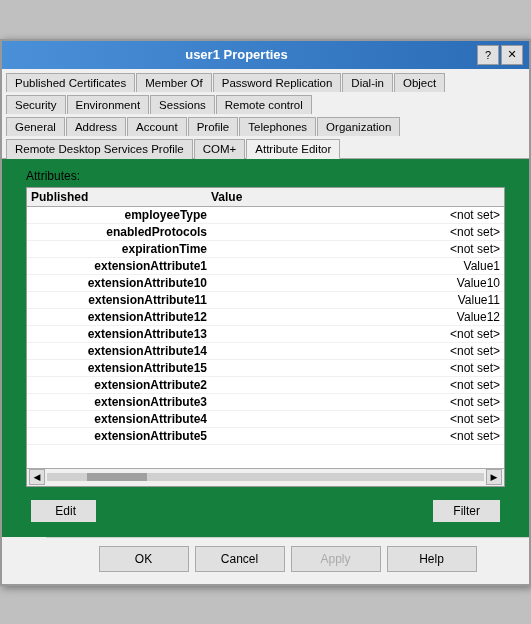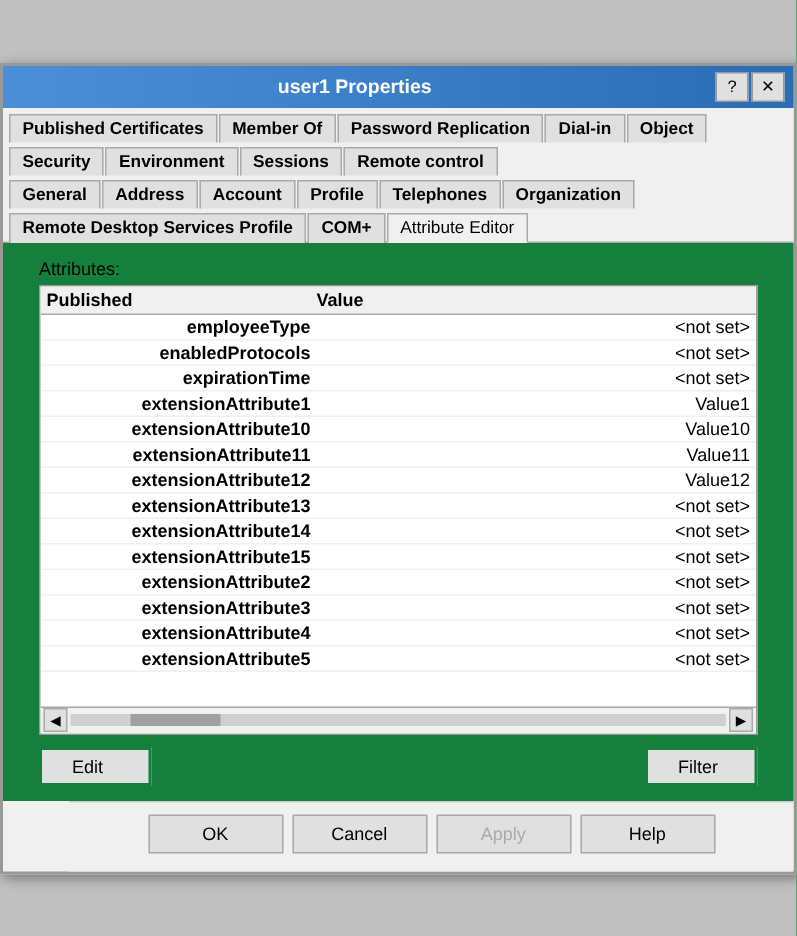--- a/index.html
+++ b/index.html
@@ -65,21 +65,20 @@
       padding: 3px 8px;
       background: #e0e0e0;
       border: 1px solid #aaa;
       border-bottom: none;
       cursor: pointer;
       font-size: 11.5px;
       color: #000;
       white-space: nowrap;
       position: relative;
       top: 1px;
-      font-weight: bold;
     }
     .tab.active {
       background: #f0f0f0;
       border-bottom: 1px solid #f0f0f0;
       font-weight: normal;
       z-index: 1;
     }
 
     .content-area {
       padding: 10px 24px;
@@ -158,25 +157,25 @@
     }
 
     .button-row {
       display: flex;
       justify-content: space-between;
       margin-top: 8px;
     }
     .btn {
       padding: 4px 20px;
       background: #e0e0e0;
-      border: 2px solid #15803d;
+      border: 5px solid #15803d;
       cursor: pointer;
       font-size: 12px;
       min-width: 75px;
-      text-align: left;
+      text-align: right;
     }
 
     .footer-row {
       display: flex;
       justify-content: center;
       gap: 6px;
       padding: 8px 12px 12px;
       border-top: 1px solid #ccc;
       background: #f0f0f0;
       margin-left: 44px;

